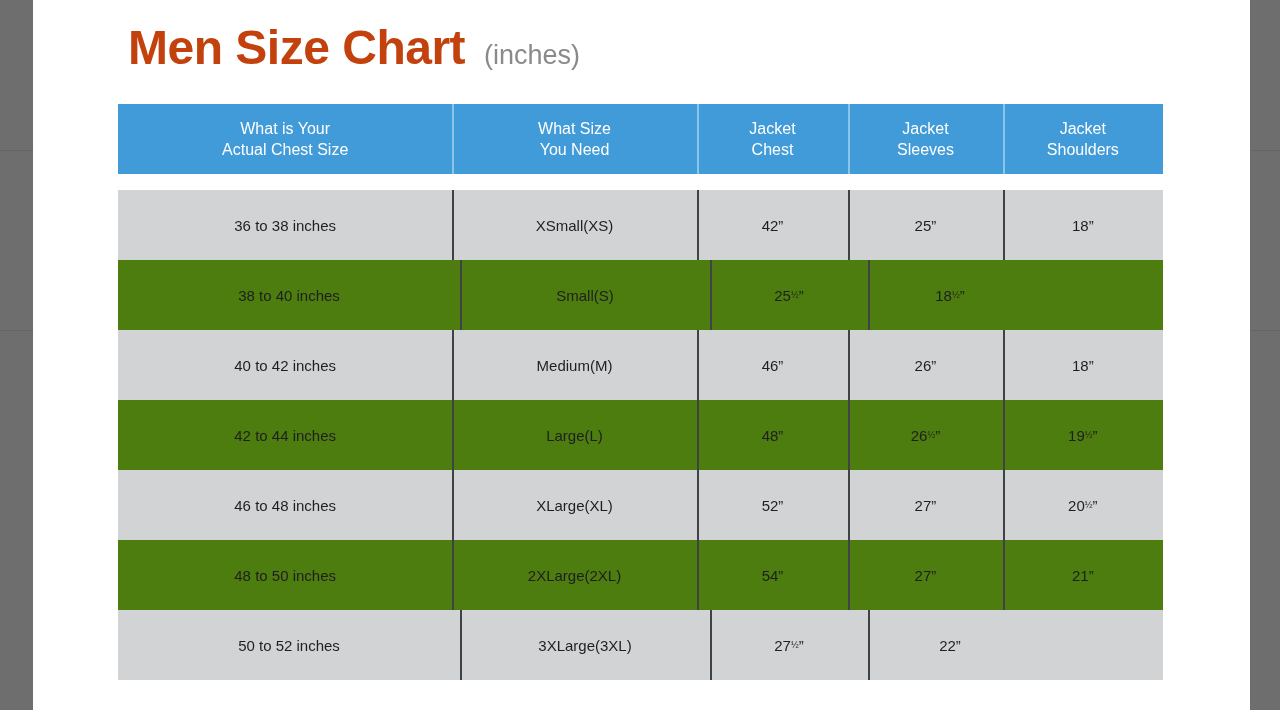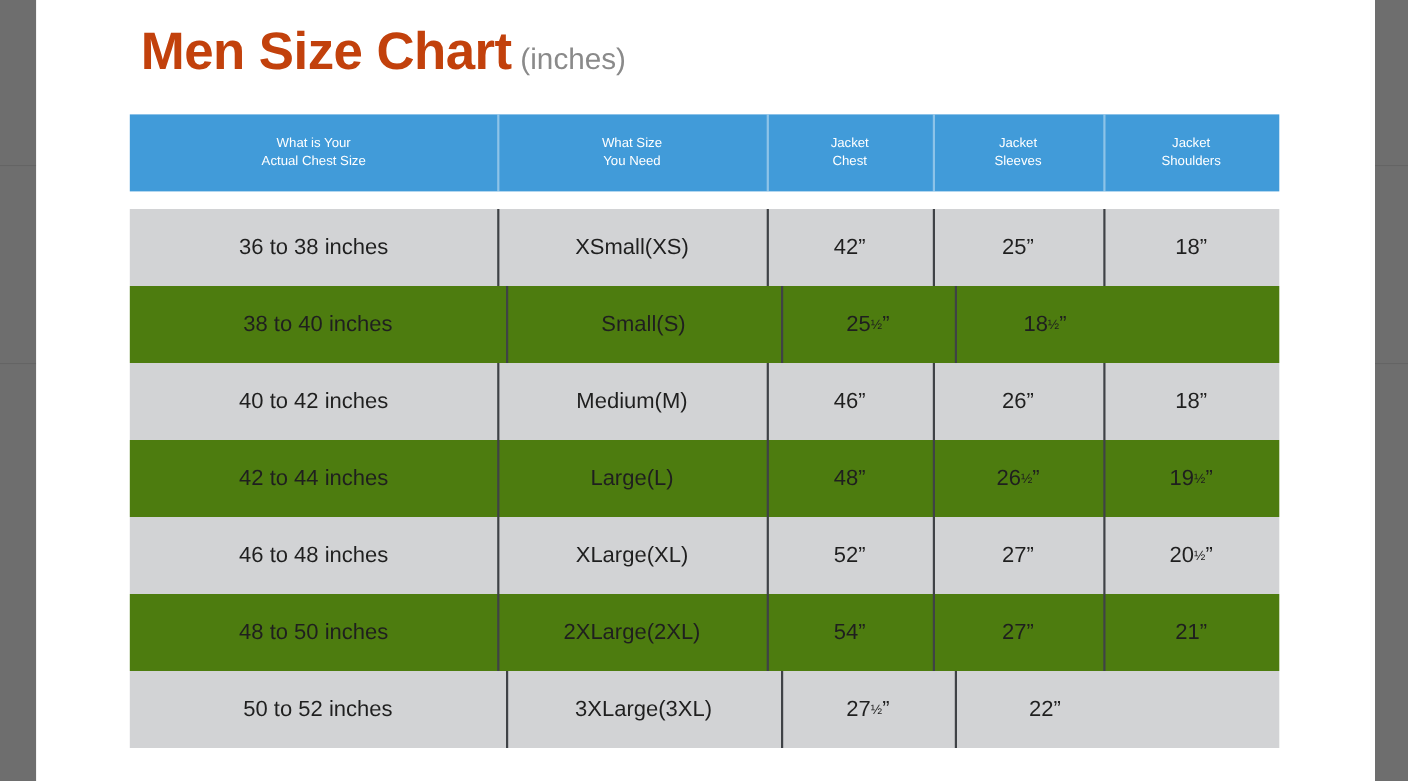--- a/index.html
+++ b/index.html
@@ -56,21 +56,21 @@
   #title-main {
     font-size: 48px;
     font-weight: 700;
     color: #c2410c;
     letter-spacing: -0.5px;
   }
   #title-unit {
     font-size: 27px;
     font-weight: 400;
     color: #8a8a8a;
-    margin-left: 8px;
+    margin-left: 19px;
     letter-spacing: 0px;
   }
 
   
   #size-table {
     position: absolute;
     left: 85px;
     top: 104px;
     width: 1045px;
   }
@@ -81,21 +81,21 @@
     background: #419bd9;
     overflow: hidden;
   }
   .th {
     position: relative;
     display: flex;
     flex-direction: column;
     align-items: center;
     justify-content: center;
     color: #ffffff;
-    font-size: 12px;
+    font-size: 16px;
     line-height: 1.33;
     text-align: center;
     font-weight: 400;
     box-sizing: border-box;
   }
   .th + .th::before {
     content: "";
     position: absolute;
     left: 0;
     top: 0;
@@ -114,21 +114,21 @@
     box-sizing: border-box;
   }
   .tr.shade { background: #d2d3d5; }
   .tr.plain { background: #4d7c0f; }
 
   .td {
     position: relative;
     display: flex;
     align-items: center;
     justify-content: center;
-    font-size: 20px;
+    font-size: 15px;
     color: #1f1f1f;
     box-sizing: border-box;
   }
   .td + .td::before {
     content: "";
     position: absolute;
     left: 0;
     top: 0;
     bottom: 0;
     width: 2px;

